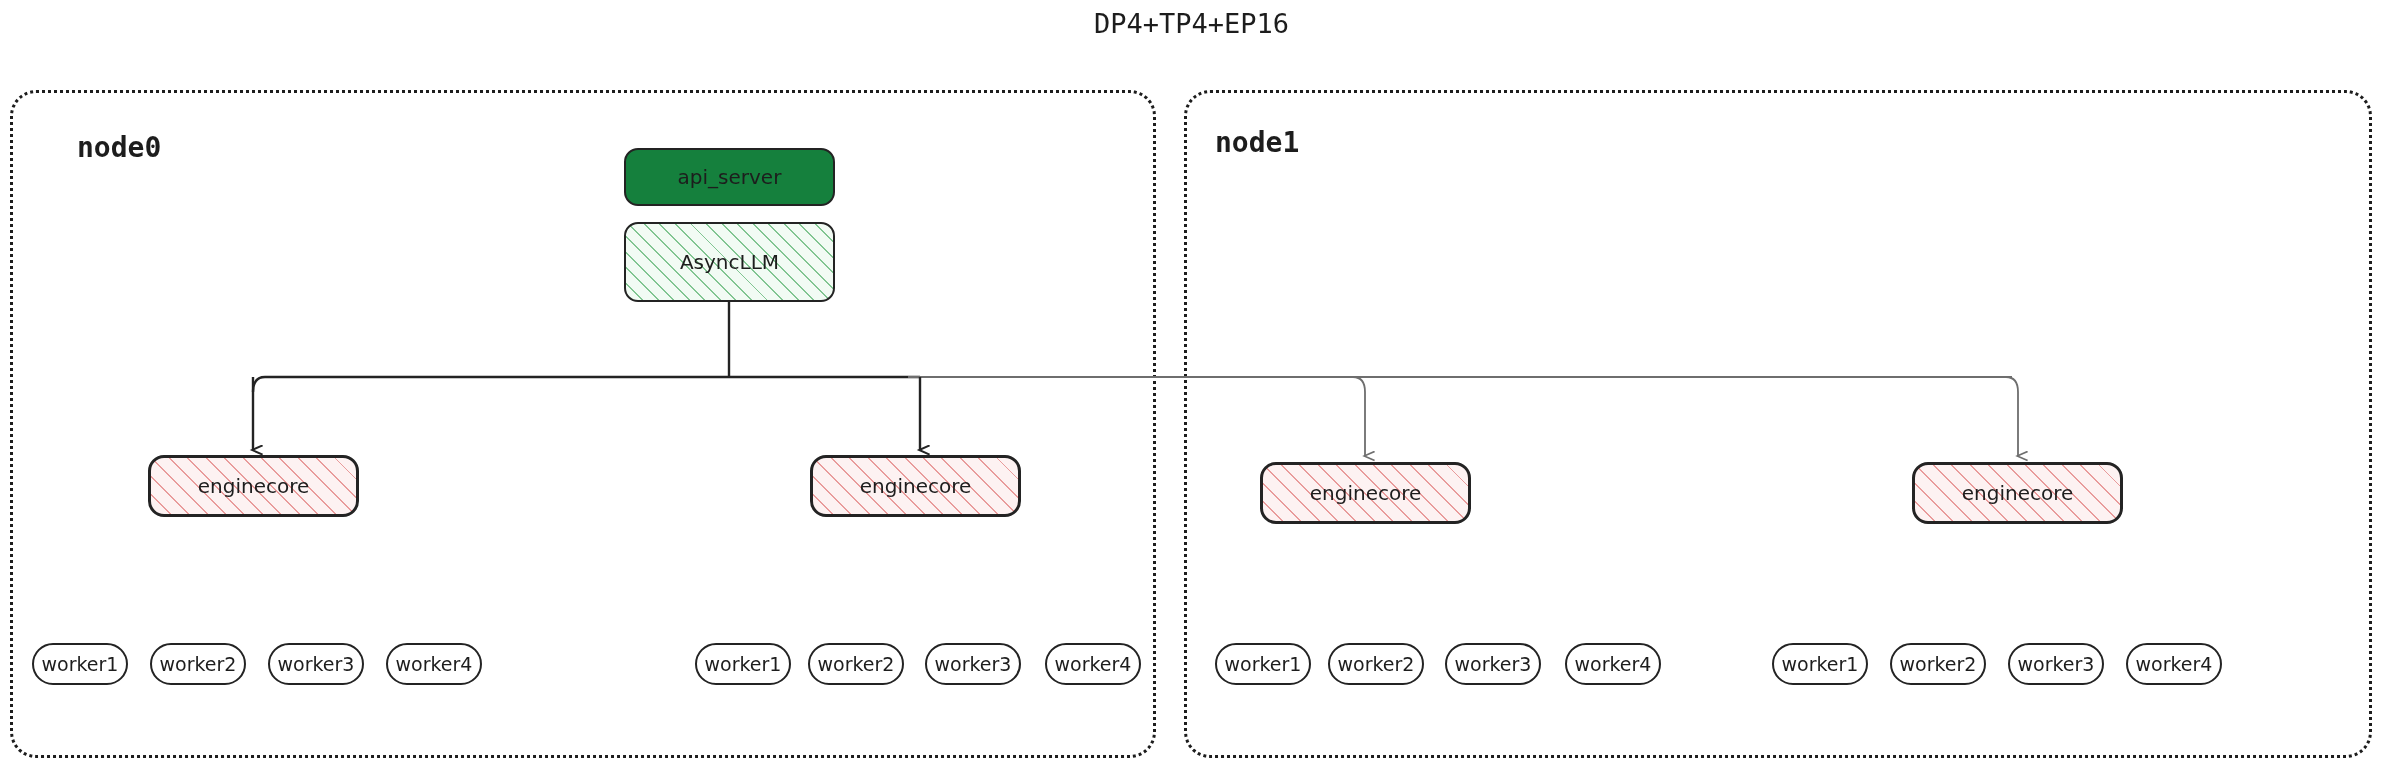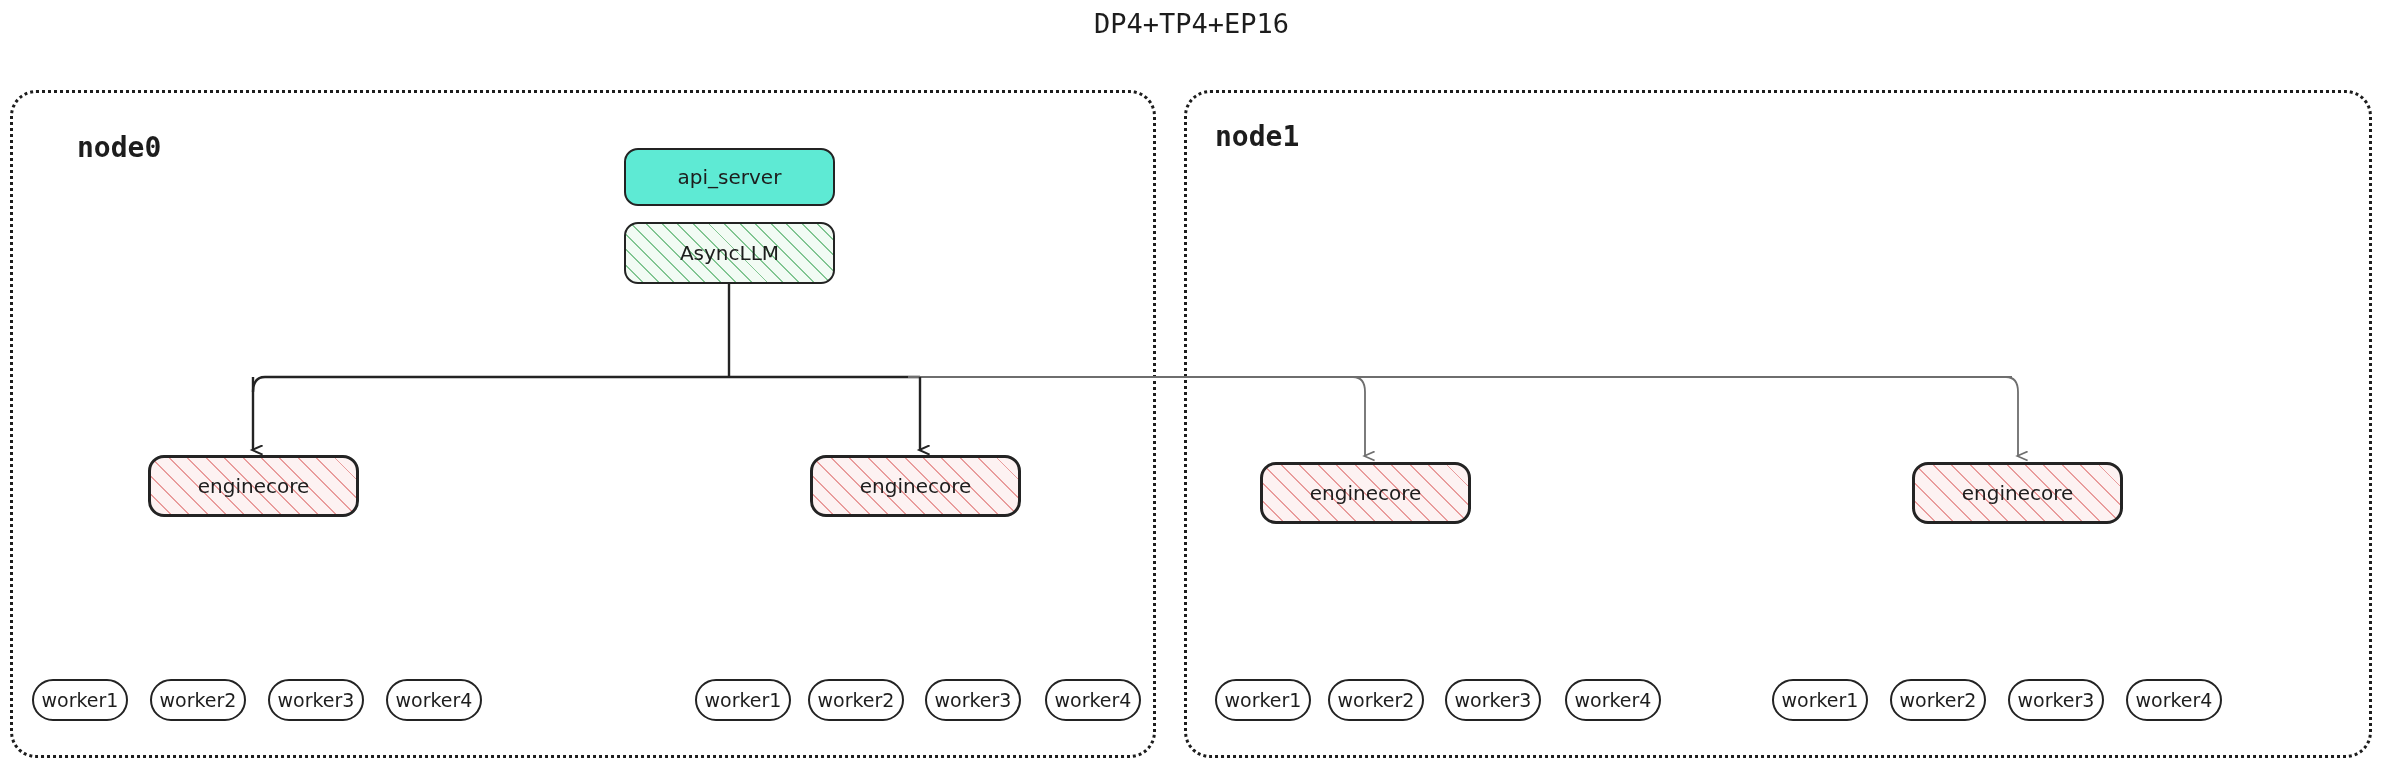--- a/index.html
+++ b/index.html
@@ -42,21 +42,21 @@
     white-space: nowrap;
   }
   .box {
     position: absolute;
     box-sizing: border-box;
     display: flex;
     align-items: center;
     justify-content: center;
     border: 2.5px solid #232323;
     border-radius: 12px;
-    background: #5eead4;
+    background: #15803d;
     font-size: 20px;
     color: #1d1d1d;
     white-space: nowrap;
     z-index: 5;
   }
   .box-asyncllm {
     background-color: #f2fbf4;
     background-image: repeating-linear-gradient(
       45deg,
       rgba(91,179,112,0.75) 0px,
@@ -87,21 +87,20 @@
     display: flex;
     align-items: center;
     justify-content: center;
     border: 2.5px solid #232323;
     border-radius: 21px;
     background: #ffffff;
     font-size: 19px;
     color: #1d1d1d;
     white-space: nowrap;
     z-index: 5;
-    margin-top: 36px;
   }
   #edges {
     position: absolute;
     left: 0;
     top: 0;
     width: 2383px;
     height: 773px;
     z-index: 2;
     pointer-events: none;
   }
@@ -136,38 +135,38 @@
 
     <path d="M 1353 377 Q 1365 377 1365 392 L 1365 456" fill="none" stroke="#6e6e6e" stroke-width="1.8" marker-end="url(#arrowLight)"></path>
 
     <path d="M 2006 377 Q 2018 377 2018 392 L 2018 456" fill="none" stroke="#6e6e6e" stroke-width="1.8" marker-end="url(#arrowLight)"></path>
   </svg>
 
   <div class="node-panel" style="left:10px; top:90px; width:1146px; height:668px;"></div>
   <div class="node-label" style="left:45px; top:131px;margin-left:32px;">node0</div>
 
   <div class="box box-apiserver" style="left:624px; top:148px; width:211px; height:58px;">api_server</div>
-  <div class="box box-asyncllm" style="left:624px; top:222px; width:211px; height:62px;">AsyncLLM</div>
+  <div class="box box-asyncllm" style="left:624px; top:222px; width:211px; height:80px;">AsyncLLM</div>
 
   <div class="box box-enginecore" style="left:148px; top:455px; width:211px; height:62px;">enginecore</div>
 
   <div class="box box-enginecore" style="left:810px; top:455px; width:211px; height:62px;">enginecore</div>
 
   <div class="worker" style="left:32px; top:643px; width:96px; height:42px;">worker1</div>
   <div class="worker" style="left:150px; top:643px; width:96px; height:42px;">worker2</div>
   <div class="worker" style="left:268px; top:643px; width:96px; height:42px;">worker3</div>
   <div class="worker" style="left:386px; top:643px; width:96px; height:42px;">worker4</div>
 
   <div class="worker" style="left:695px; top:643px; width:96px; height:42px;">worker1</div>
   <div class="worker" style="left:808px; top:643px; width:96px; height:42px;">worker2</div>
   <div class="worker" style="left:925px; top:643px; width:96px; height:42px;">worker3</div>
   <div class="worker" style="left:1045px; top:643px; width:96px; height:42px;">worker4</div>
 
   <div class="node-panel" style="left:1184px; top:90px; width:1188px; height:668px;"></div>
-  <div class="node-label" style="left:1215px; top:120px;">node1</div>
+  <div class="node-label" style="left:1215px; top:126px;">node1</div>
 
   <div class="box box-enginecore" style="left:1260px; top:462px; width:211px; height:62px;">enginecore</div>
 
   <div class="box box-enginecore" style="left:1912px; top:462px; width:211px; height:62px;">enginecore</div>
 
   <div class="worker" style="left:1215px; top:643px; width:96px; height:42px;">worker1</div>
   <div class="worker" style="left:1328px; top:643px; width:96px; height:42px;">worker2</div>
   <div class="worker" style="left:1445px; top:643px; width:96px; height:42px;">worker3</div>
   <div class="worker" style="left:1565px; top:643px; width:96px; height:42px;">worker4</div>
 

